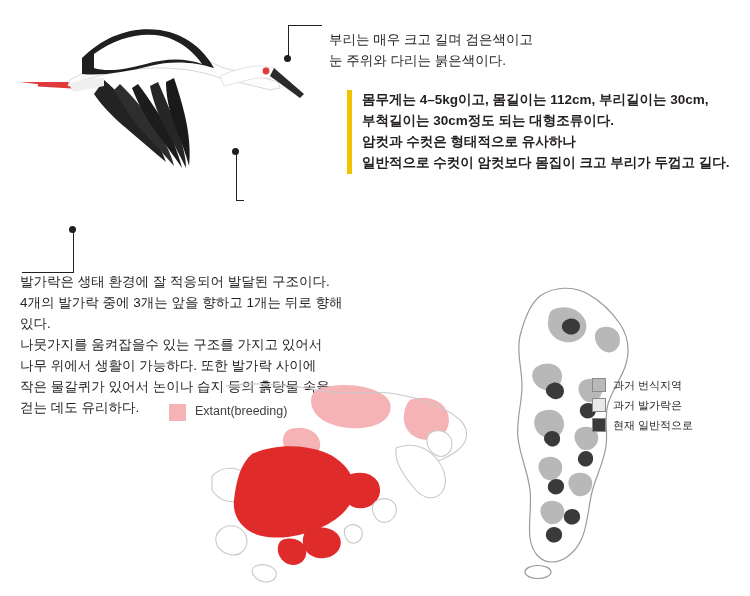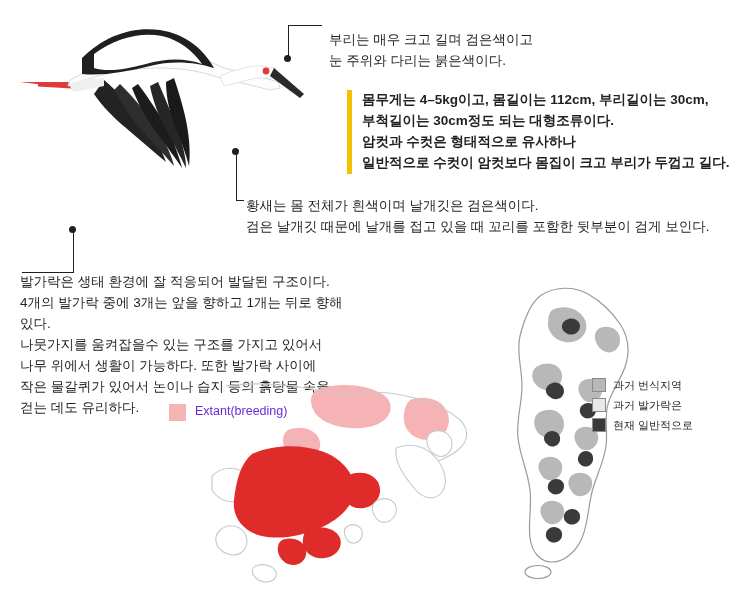--- a/index.html
+++ b/index.html
@@ -55,21 +55,21 @@
     display: flex;
     margin-bottom: 8px;
   }
   .legend-swatch {
     width: 17px; height: 17px;
     margin-right: 9px;
     flex: none;
   }
   .legend-label {
     font-size: 12.5px;
-    color: #6d28d9;
+    color: #404040;
   }
   .legend-row-sm { margin-bottom: 5px; }
   .legend-swatch-sm {
     width: 12px; height: 12px;
     margin-right: 7px;
     border: 1px solid #8a8a8a;
     flex: none;
   }
   .legend-label-sm {
     font-size: 11px;
@@ -134,22 +134,20 @@
   <div class="abs note" style="left:329px; top:30px; width:380px;">부리는 매우 크고 길며 검은색이고
 눈 주위와 다리는 붉은색이다.</div>
 
   <div class="abs highlight-block" style="left:347px; top:90px; width:400px;">
     <div class="note-bold">몸무게는 4–5kg이고, 몸길이는 112cm, 부리길이는 30cm,
 부척길이는 30cm정도 되는 대형조류이다.
 암컷과 수컷은 형태적으로 유사하나
 일반적으로 수컷이 암컷보다 몸집이 크고 부리가 두껍고 길다.</div>
   </div>
 
-  <div class="abs note" style="left:246px; top:196px; width:500px;">황새는 몸 전체가 흰색이며 날개깃은 검은색이다.
-검은 날개깃 때문에 날개를 접고 있을 때 꼬리를 포함한 뒷부분이 검게 보인다.</div>
 
   <div class="abs note" style="left:20px; top:262px; width:330px;margin-top:10px;">발가락은 생태 환경에 잘 적응되어 발달된 구조이다.
 4개의 발가락 중에 3개는 앞을 향하고 1개는 뒤로 향해 있다.
 나뭇가지를 움켜잡을수 있는 구조를 가지고 있어서
 나무 위에서 생활이 가능하다. 또한 발가락 사이에
 작은 물갈퀴가 있어서 논이나 습지 등의 흙탕물 속을
 걷는 데도 유리하다.</div>
 
   <div class="abs" style="left:196px; top:380px; width:290px; height:205px;">
     <svg width="290" height="205" viewBox="0 0 290 205">

